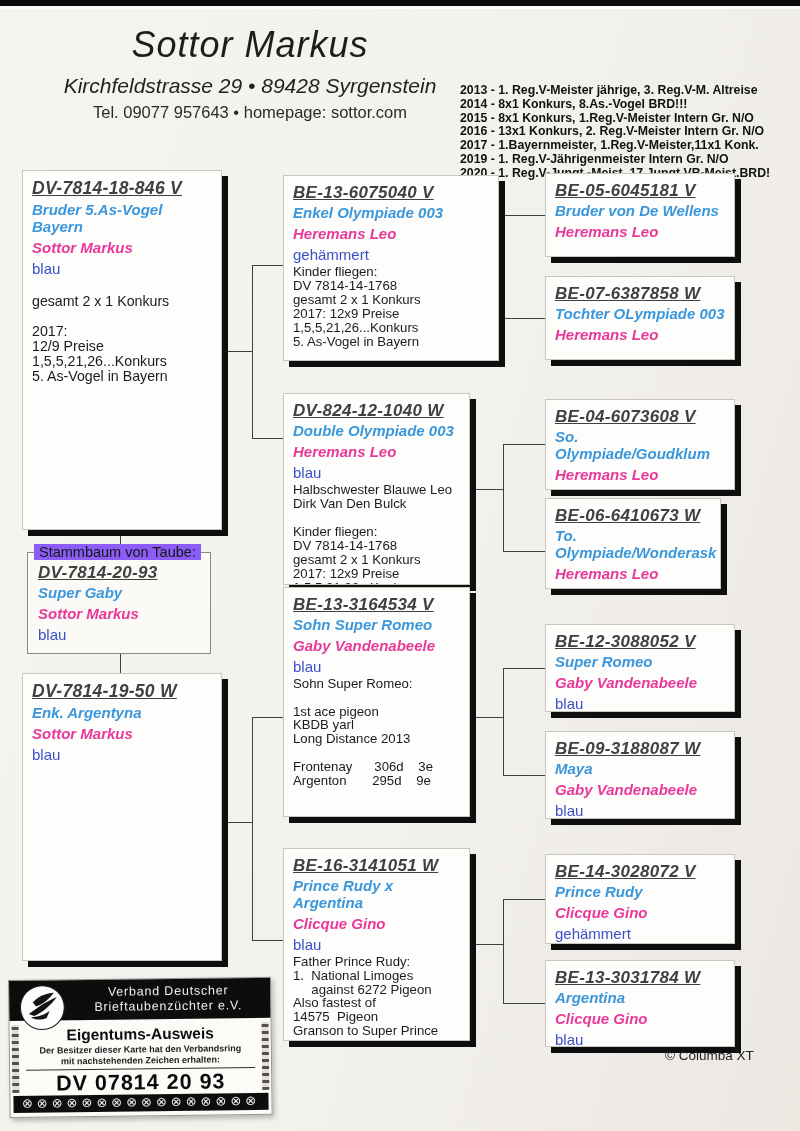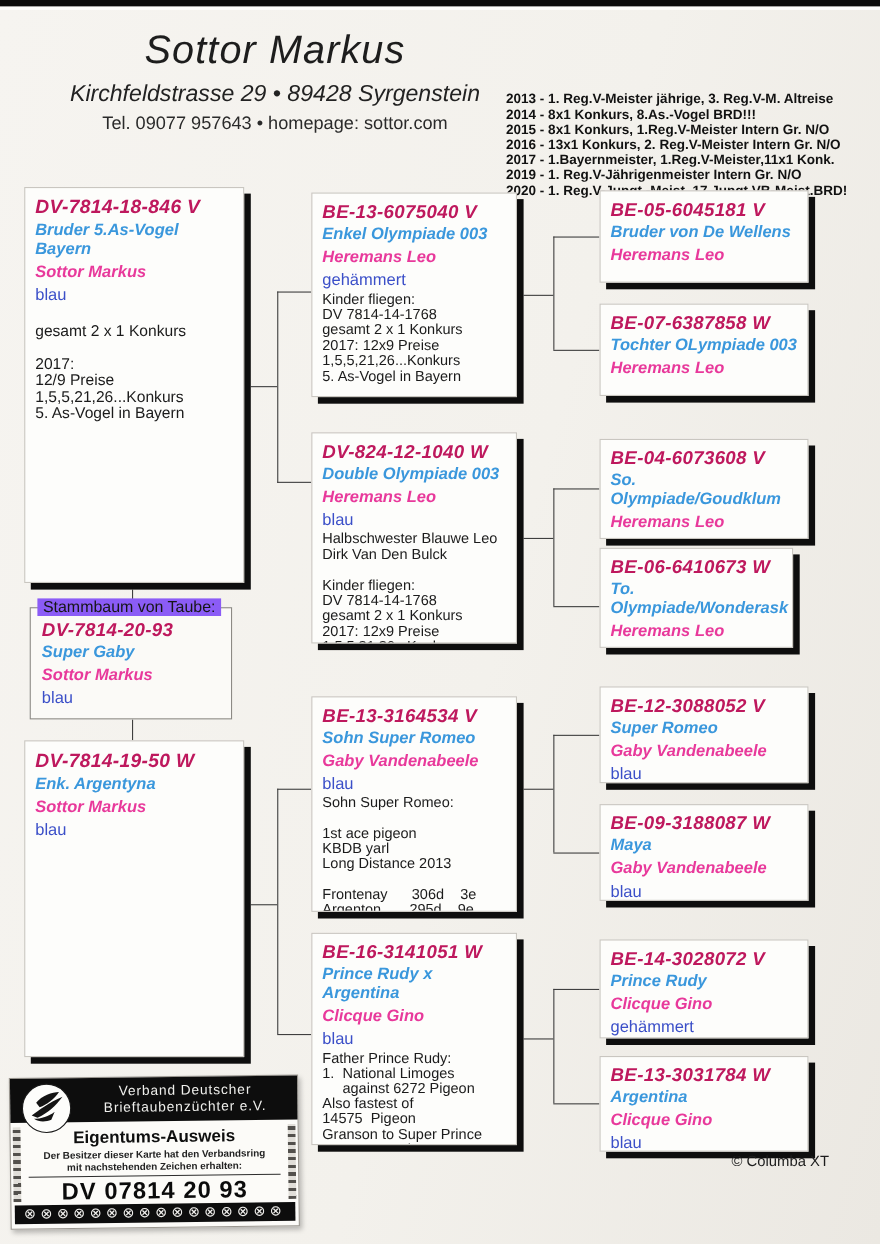--- a/index.html
+++ b/index.html
@@ -17,21 +17,21 @@
   .owner-address{font-size:21px;font-style:italic;margin-top:8px;color:#222;}
   .owner-contact{font-size:16.5px;margin-top:5px;color:#2a2a2a;}
 
   
   .achv{position:absolute;left:460px;top:40px;width:336px;margin-top:44px;}
   .achv div{font-size:12.3px;font-weight:bold;line-height:13.8px;color:#111;white-space:nowrap;}
 
   
   .box{position:absolute;background:#fdfdfb;border:1px solid #c9c6c0;
        box-shadow:6px 6px 0 #0e0e0e;padding:7px 9px;box-sizing:border-box;overflow:hidden;}
-  .ring{font-size:17px;font-weight:bold;font-style:italic;letter-spacing:.3px;color:#be185d;line-height:19px;margin-bottom:2px;}
+  .ring{font-size:17px;font-weight:bold;font-style:italic;letter-spacing:.3px;color:#404040;line-height:19px;margin-bottom:2px;text-decoration:underline;}
   .g2 .ring{font-size:17.5px;line-height:20px;margin-bottom:3px;}
   .pname{font-size:15px;font-weight:bold;font-style:italic;color:#3a97dc;line-height:17px;margin:2px 0 4px 0;}
   .breeder{font-size:15px;font-weight:bold;font-style:italic;color:#e8399b;line-height:17px;margin:0 0 4px 0;}
   .pcolor{font-size:15px;color:#3b4fc8;line-height:17px;margin:0 0 2px 0;}
   .notes{font-size:13.2px;color:#1b1b1b;line-height:14px;white-space:pre-wrap;margin-top:1px;}
   .g2 .notes{font-size:14.2px;line-height:15px;}
   .g3-3 .notes, .g3-4 .notes{line-height:13.8px;}
 
   
   .subject{position:absolute;left:27px;top:552px;width:184px;height:102px;
@@ -141,21 +141,21 @@
     <div class="pcolor">blau</div>
   </div>
 
   <div class="box g2" style="left:22px;top:673px;width:200px;height:288px">
     <div class="ring">DV-7814-19-50 W</div>
     <div class="pname">Enk. Argentyna</div>
     <div class="breeder">Sottor Markus</div>
     <div class="pcolor">blau</div>
   </div>
 
-  <div class="box g3-1" style="left:283px;top:175px;width:187px;height:186px">
+  <div class="box g3-1" style="left:283px;top:175px;width:216px;height:186px">
     <div class="ring">BE-13-6075040 V</div>
     <div class="pname">Enkel Olympiade 003</div>
     <div class="breeder">Heremans Leo</div>
     <div class="pcolor">gehämmert</div>
     <div class="notes">Kinder fliegen:
 DV 7814-14-1768
 gesamt 2 x 1 Konkurs
 2017: 12x9 Preise
 1,5,5,21,26...Konkurs
 5. As-Vogel in Bayern
@@ -171,21 +171,21 @@
     <div class="notes">Halbschwester Blauwe Leo
 Dirk Van Den Bulck
 
 Kinder fliegen:
 DV 7814-14-1768
 gesamt 2 x 1 Konkurs
 2017: 12x9 Preise
 1,5,5,21,26...Konkurs</div>
   </div>
 
-  <div class="box g3-3" style="left:283px;top:633px;width:187px;height:196px">
+  <div class="box g3-3" style="left:283px;top:587px;width:187px;height:230px">
     <div class="ring">BE-13-3164534 V</div>
     <div class="pname">Sohn Super Romeo</div>
     <div class="breeder">Gaby Vandenabeele</div>
     <div class="pcolor">blau</div>
     <div class="notes">Sohn Super Romeo:
 
 1st ace pigeon
 KBDB yarl
 Long Distance 2013
 

